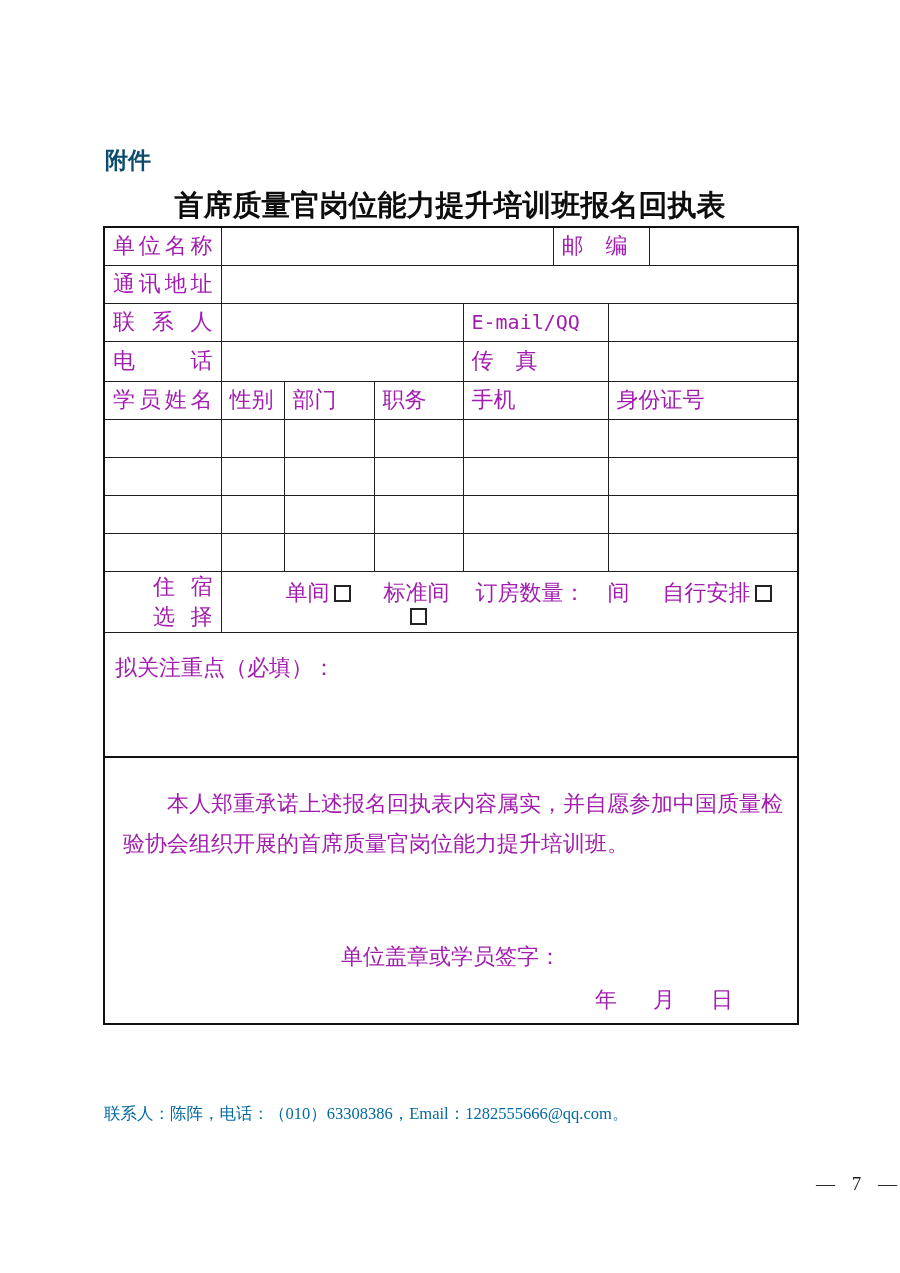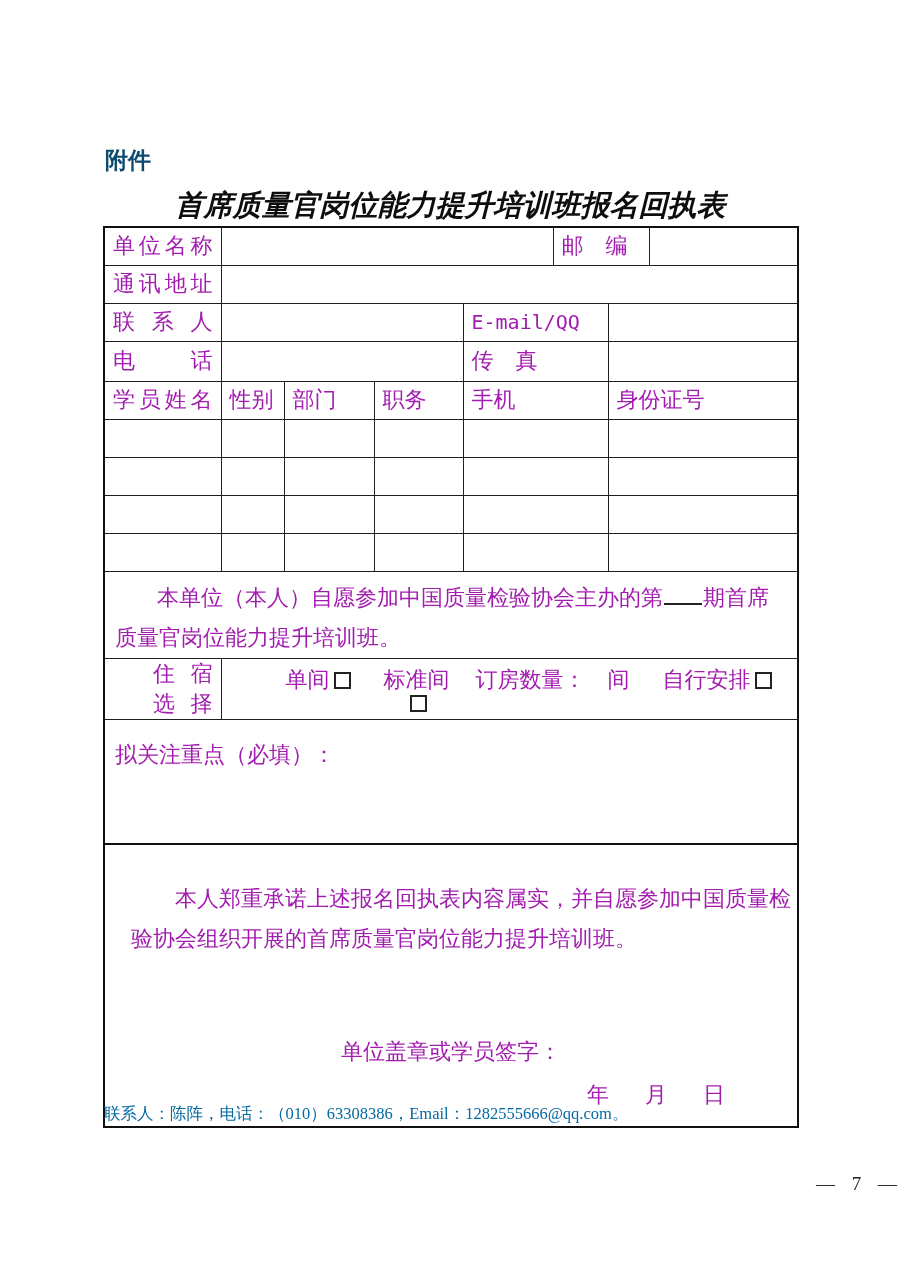--- a/index.html
+++ b/index.html
@@ -14,21 +14,21 @@
   .doc { position: absolute; left: 103px; top: 0; width: 694px; }
 
   .attachment {
     position: absolute; left: 2px; top: 145px;
     font-family: "Liberation Sans", "DejaVu Sans", sans-serif;
     font-weight: bold; font-size: 23px; color: #0c4a6e;
   }
   .title {
     position: absolute; left: 0; top: 186px; width: 694px;
     text-align: center; font-weight: bold; font-size: 29px;
-    letter-spacing: 0px; color: #0d0d0d; white-space: nowrap; font-style: italic;
+    letter-spacing: 0px; color: #0d0d0d; white-space: nowrap;
   }
 
   table.form {
     position: absolute; left: 0; top: 226px; width: 694px;
     border-collapse: collapse; table-layout: fixed;
     font-size: 22px; color: #a21caf; border-radius: 23px;
   }
   table.form td {
     border: 1px solid #1f1f1f;
     padding: 0 8px;
@@ -58,21 +58,21 @@
   .cb {
     display: inline-block; width: 17px; height: 17px;
     border: 2px solid #222; margin-left: 4px; vertical-align: -2px;
     background: #fff; flex: 0 0 auto;
   }
   .opt { display: inline-flex; align-items: center; }
   .g1 { margin-left: 33px; flex-direction: column; } .g2 { margin-left: 26px; } .g3 { margin-left: 22px; } .g4 { margin-left: 33px; }
 
   tr.focus td { height: 125px; vertical-align: top; padding: 20px 10px; }
 
-  tr.final td { height: 256px; vertical-align: top; padding: 16px; border-top: 2px solid #111; }
+  tr.final td { height: 256px; vertical-align: top; padding: 8px; border-top: 2px solid #111; }
   .commit { margin: 18px 12px 0 10px; line-height: 40px; }
   .commit .c1 { padding-left: 44px; white-space: nowrap; }
   .commit .c2 { white-space: nowrap; }
   .sig { margin-top: 78px; text-align: center; font-size: 22px; }
   .ymd { margin-top: 13px; text-align: right; padding-right: 56px; font-size: 22px; }
   .ymd span { margin-left: 36px; }
 
   .footer {
     position: absolute; left: 1px; top: 1103px; width: 694px;
     font-size: 16.5px; color: #0369a1; white-space: nowrap;
@@ -164,26 +164,20 @@
     </tr>
     <tr class="h38">
       <td class="input"></td>
       <td class="input"></td>
       <td class="input"></td>
       <td class="input"></td>
       <td colspan="2" class="input"></td>
       <td colspan="2" class="input"></td>
     </tr>
 
-    <tr class="enroll">
-      <td colspan="8">
-        <div class="pline first"><span>本单位（本人）自愿参加中国质量检验协会主办的第</span><span class="blank"></span><span>期首席</span></div>
-        <div class="pline">质量官岗位能力提升培训班。</div>
-      </td>
-    </tr>
 
     <tr class="accom">
       <td class="just">住宿选择</td>
       <td colspan="7">
         <div class="accom-flex">
           <span class="opt">
                 <span>单间</span>
                 <span class="cb"></span>
               </span>
           <span class="opt g1">

